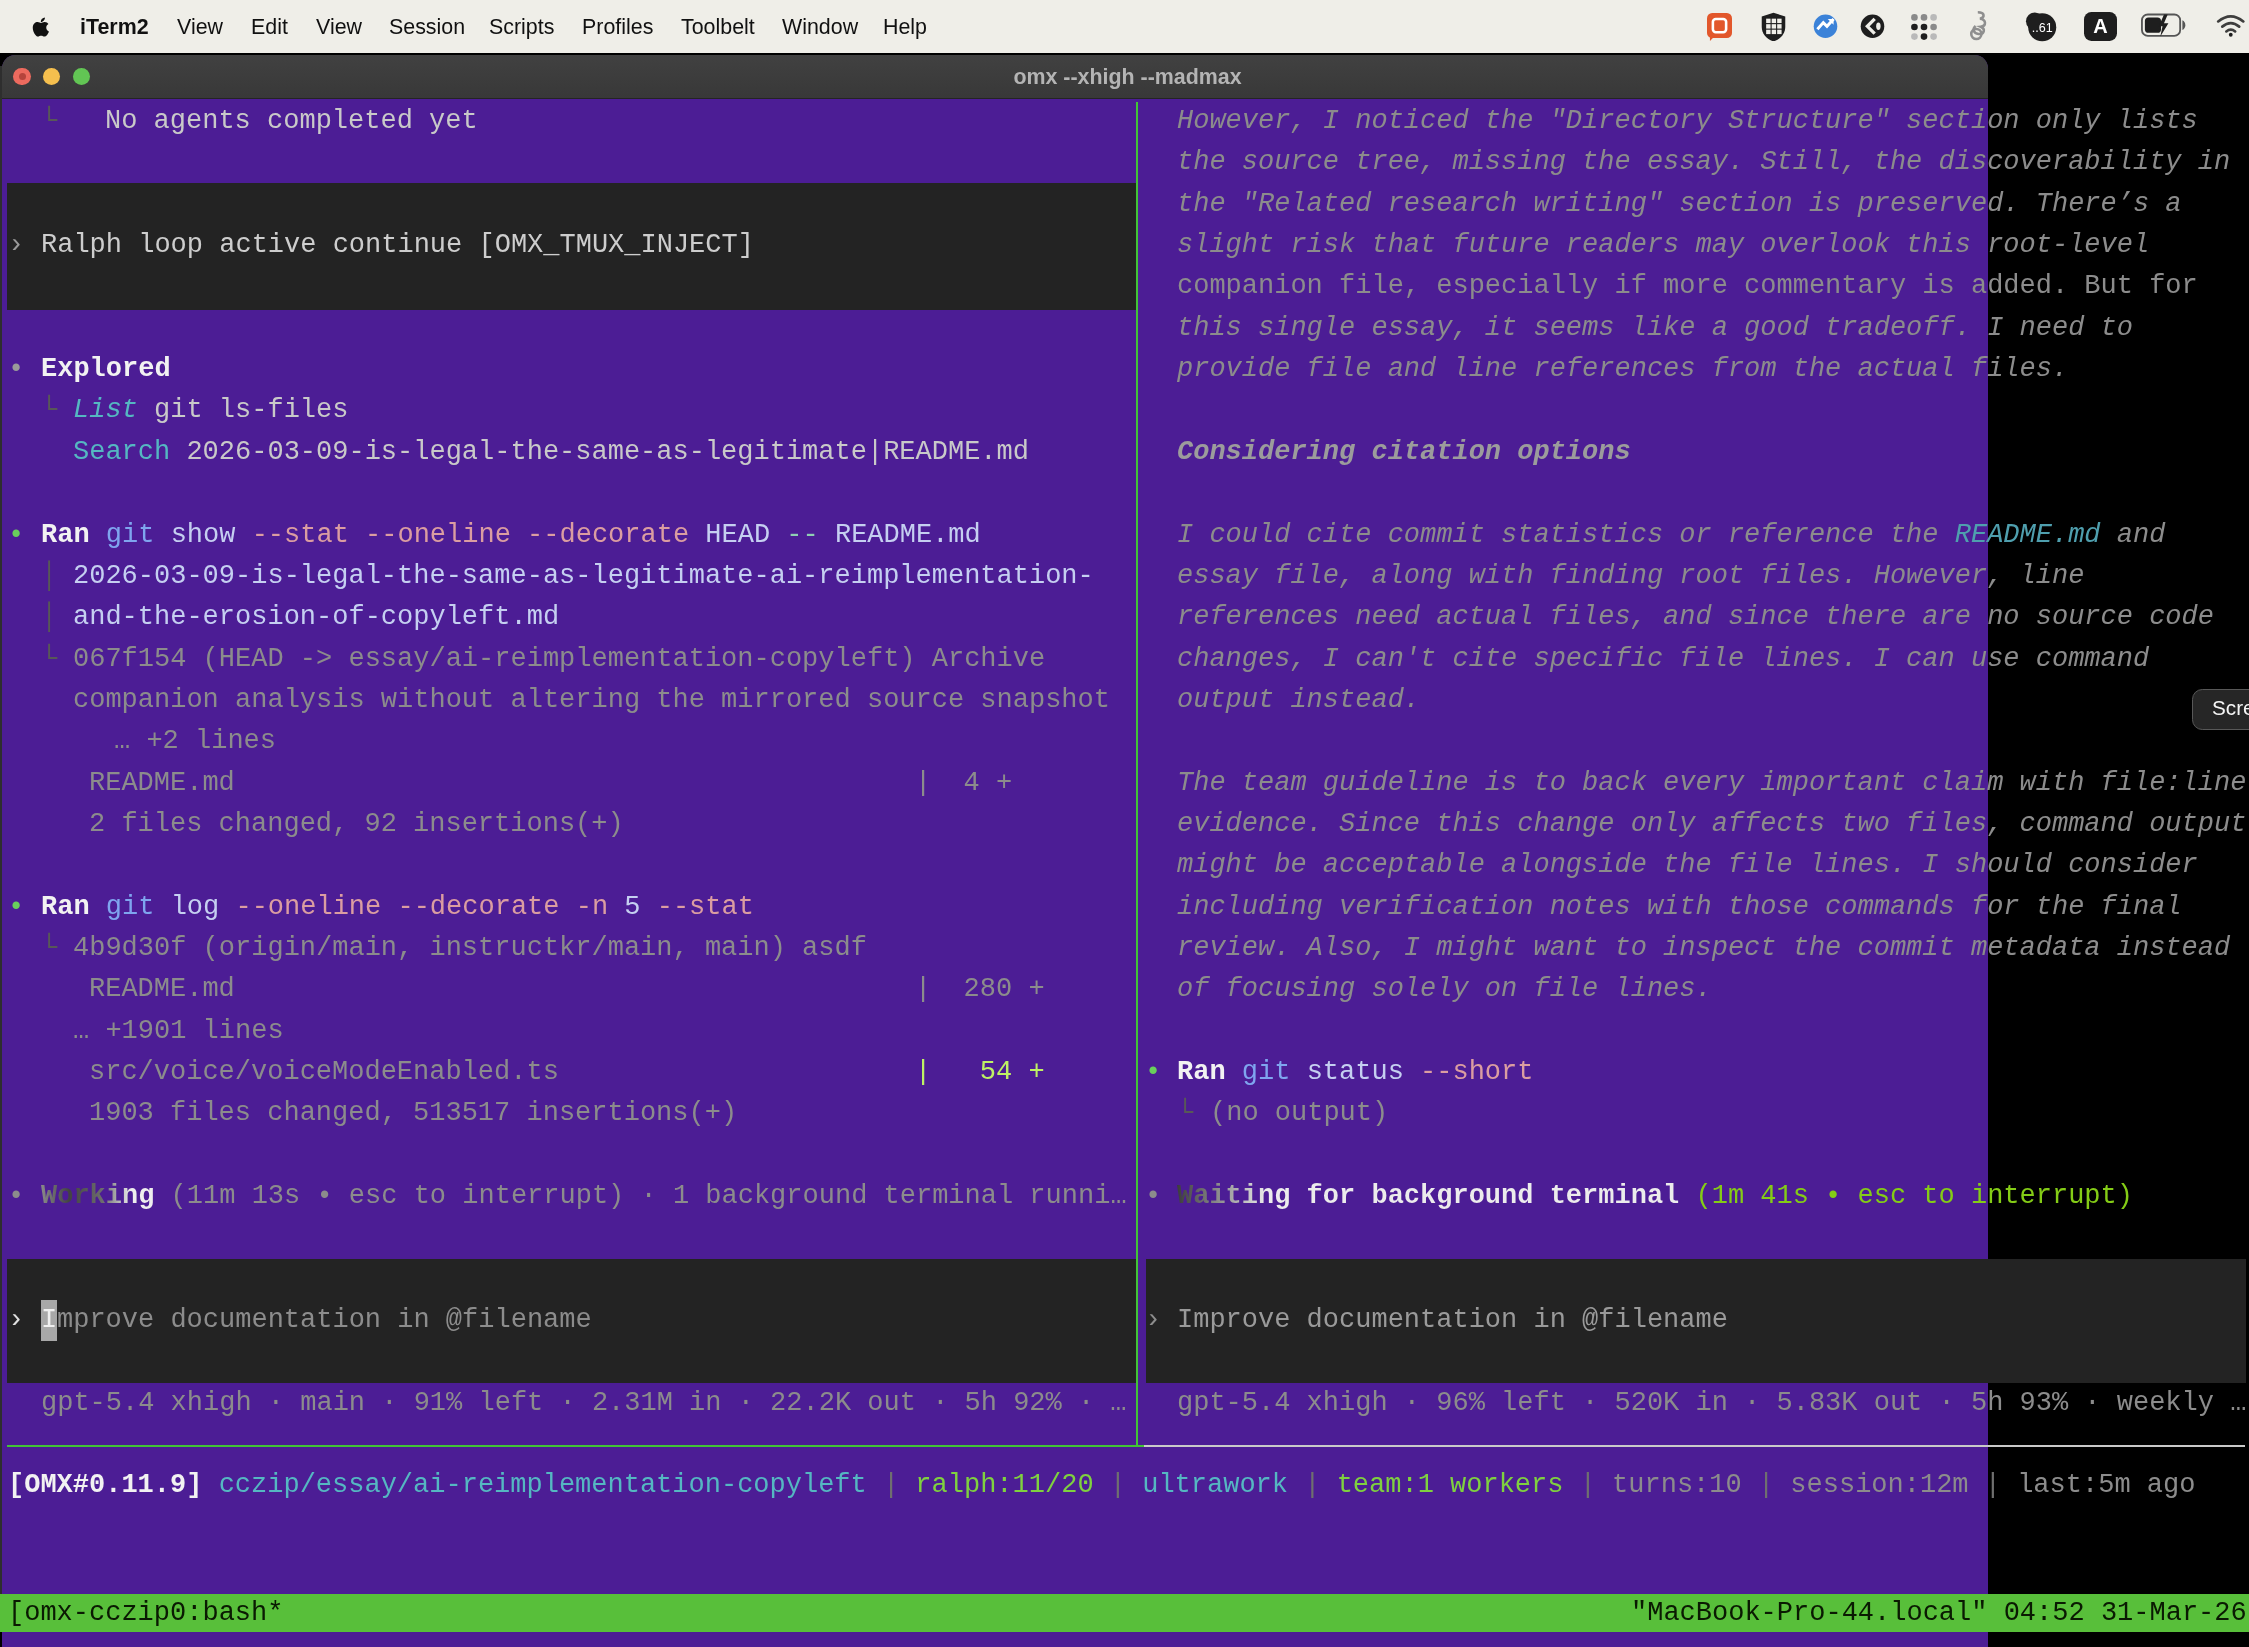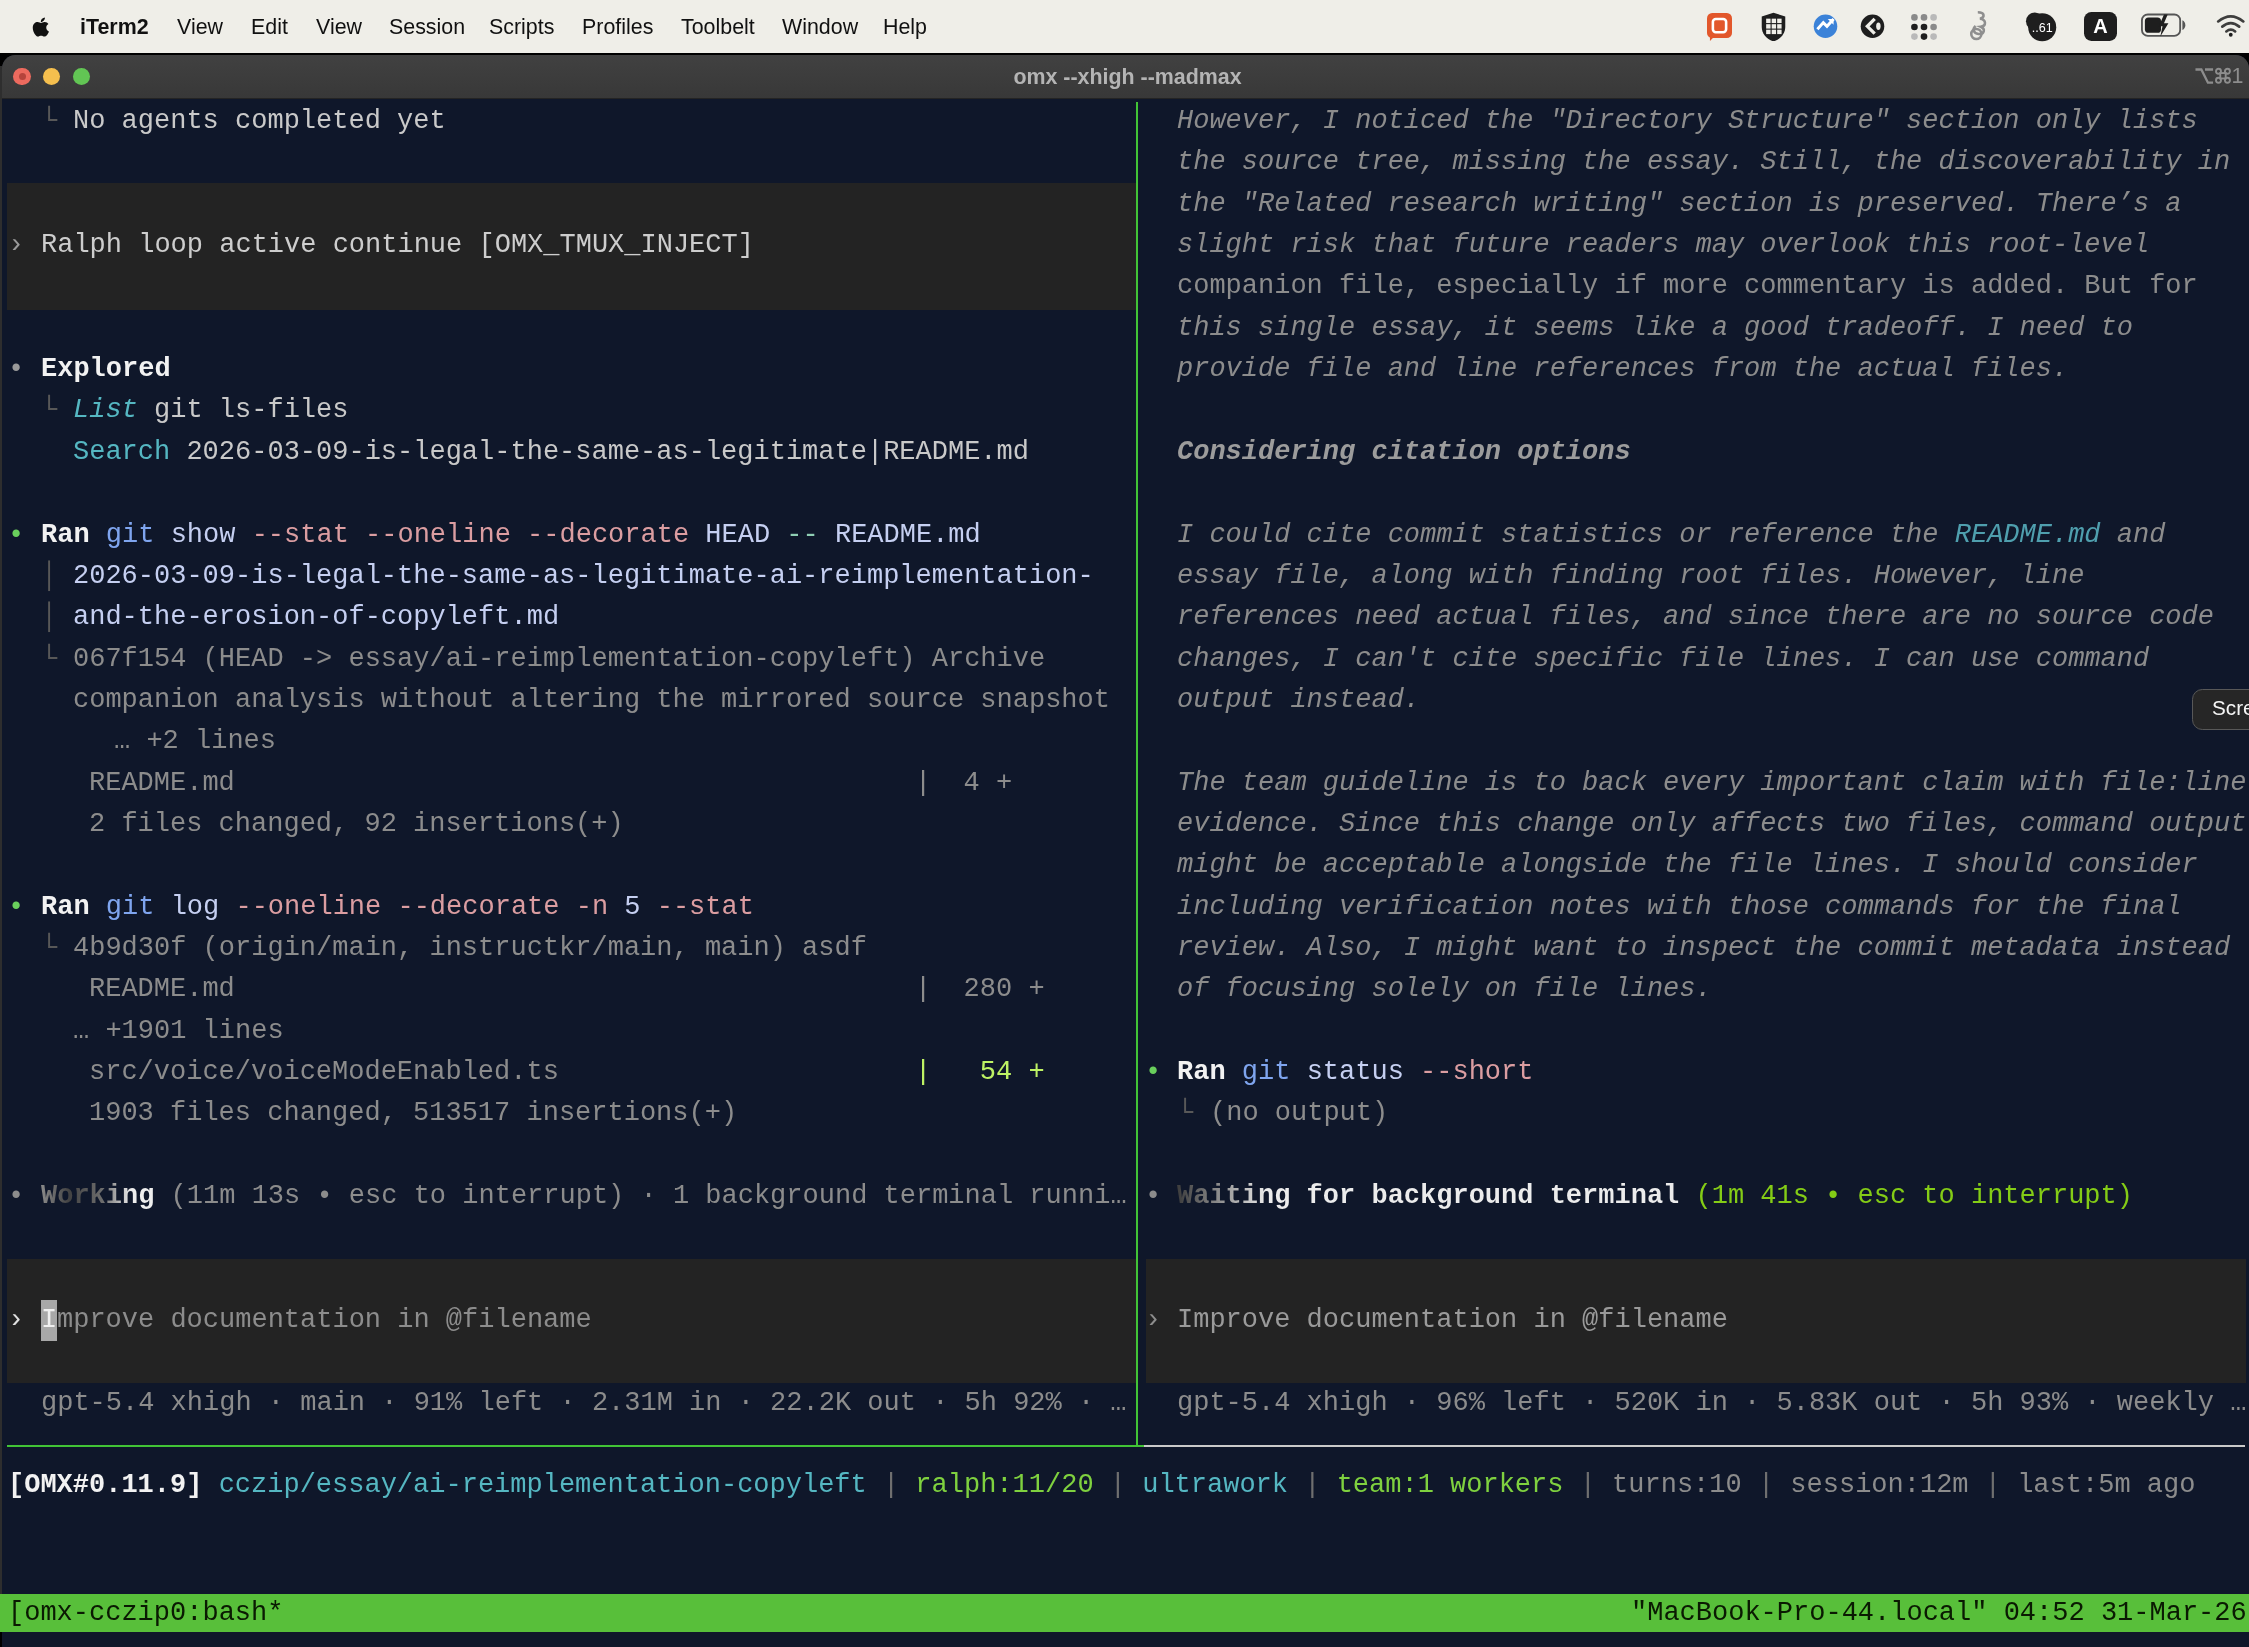--- a/index.html
+++ b/index.html
@@ -84,21 +84,21 @@
  <g fill="none" stroke="#1e1e1e" stroke-width="3.6" stroke-linecap="round">
  <path d="M3 10 Q20 -4 37 10" opacity="0.85"></path>
  <path d="M8.5 17 Q20 7.5 31.5 17" opacity="0.85"></path>
  <path d="M14 23.5 Q20 18.5 26 23.5" opacity="0.85"></path>
     </g>
  <circle cx="20" cy="28" r="2.6" fill="#1e1e1e"></circle>
 </svg>
 
 <div style="position:absolute;left:0;top:66px;width:1.5px;height:1528px;background:#2e2e2e;"></div>
 
-<div style="position:absolute;left:1.5px;top:55px;width:2247px;height:1592px;background:#0f172a;border-radius:13.3px 13.3px 0 0;overflow:hidden;">
+<div style="position:absolute;left:1.5px;top:55px;width:1986px;height:1592px;background:#4c1d95;border-radius:13.3px 13.3px 0 0;overflow:hidden;">
   <div style="position:absolute;left:0;top:0;width:2247px;height:43px;background:linear-gradient(#414141,#383838);border-bottom:1.5px solid #242424;"></div>
   <div style="position:absolute;left:11.8px;top:12.5px;width:17.7px;height:17.7px;border-radius:50%;background:#ec6a5e;"></div>
   <div style="position:absolute;left:17px;top:17.7px;width:7.4px;height:7.4px;border-radius:50%;background:#b5443c;"></div>
   <div style="position:absolute;left:41px;top:12.5px;width:17.7px;height:17.7px;border-radius:50%;background:#f5bf4e;"></div>
   <div style="position:absolute;left:71px;top:12.5px;width:17.7px;height:17.7px;border-radius:50%;background:#62c554;"></div>
   <div class="s" style="left:757px;top:9.6px;width:738px;text-align:center;font-size:21.4px;font-weight:bold;color:#b4b4b4;">omx --xhigh --madmax</div>
   <svg style="position:absolute;left:2192px;top:10.3px;" width="44" height="23.6" viewBox="0 0 60 32">
    <g stroke="#8d8d8d" stroke-width="3.2" fill="none">
     <path d="M2 6 L10 6 L19 24 L26 24 M15 6 L26 6"></path>
    </g>
@@ -119,21 +119,21 @@
 
 <div style="position:absolute;left:41px;top:1300px;width:16px;height:41px;background:#a8a8a8;"></div>
 <div class="m" style="top:1300px;left:41px;color:#f0f0f0;">I</div>
 
 <div style="position:absolute;left:1136px;top:102px;width:2.2px;height:1343px;background:#42c436;"></div>
 <div style="position:absolute;left:7.4px;top:1445px;width:1137px;height:2.2px;background:#42c436;"></div>
 <div style="position:absolute;left:1144px;top:1445px;width:1101px;height:2.2px;background:#c9c9c9;"></div>
 
 <div style="position:absolute;left:0px;top:1594px;width:2250px;height:38px;background:#58bf3a;"></div>
 <div class="m" style="top:101px;left:41px;"><span style="color:#585858;">└</span></div>
-<div class="m" style="top:101px;left:73px;"><span style="color:#c9c9c9;">No agents completed yet</span></div>
+<div class="m" style="top:101px;left:73px;"><span style="color:#c9c9c9;margin-left:32px;">No agents completed yet</span></div>
 <div class="m" style="top:225px;left:8px;"><span style="color:#9a9a9a;">›</span></div>
 <div class="m" style="top:225px;left:41px;"><span style="color:#cdcdcd;">Ralph loop active continue [OMX_TMUX_INJECT]</span></div>
 <div class="m" style="top:349px;left:8px;"><span style="color:#9a9a9a;">•</span></div>
 <div class="m" style="top:349px;left:41px;"><span style="color:#f2f2f2;font-weight:bold;">Explored</span></div>
 <div class="m" style="top:390px;left:41px;"><span style="color:#585858;">└</span></div>
 <div class="m" style="top:390px;left:73px;"><span style="color:#55b7c2;font-style:italic;">List</span><span style="color:#8c8c8c;"> </span><span style="color:#c9c9c9;">git ls-files</span></div>
 <div class="m" style="top:432px;left:73px;"><span style="color:#55b7c2;">Search</span><span style="color:#8c8c8c;"> </span><span style="color:#c9c9c9;">2026-03-09-is-legal-the-same-as-legitimate|README.md</span></div>
 <div class="m" style="top:515px;left:8px;"><span style="color:#69cf5c;">•</span></div>
 <div class="m" style="top:515px;left:41px;"><span style="color:#f2f2f2;font-weight:bold;">Ran</span><span style="color:#8c8c8c;"> </span><span style="color:#7fa5ef;">git</span><span style="color:#8c8c8c;"> </span><span style="color:#c5cff1;">show</span><span style="color:#8c8c8c;"> </span><span style="color:#db9da1;">--stat</span><span style="color:#8c8c8c;"> </span><span style="color:#db9da1;">--oneline</span><span style="color:#8c8c8c;"> </span><span style="color:#db9da1;">--decorate</span><span style="color:#8c8c8c;"> </span><span style="color:#c5cff1;">HEAD</span><span style="color:#8c8c8c;"> </span><span style="color:#8fceb4;">--</span><span style="color:#8c8c8c;"> </span><span style="color:#c5cff1;">README.md</span></div>
 <div class="m" style="top:556px;left:41px;"><span style="color:#585858;">│</span></div>

